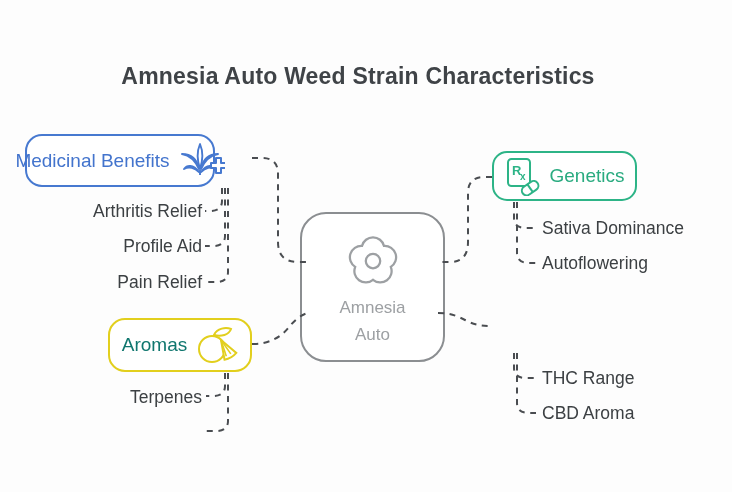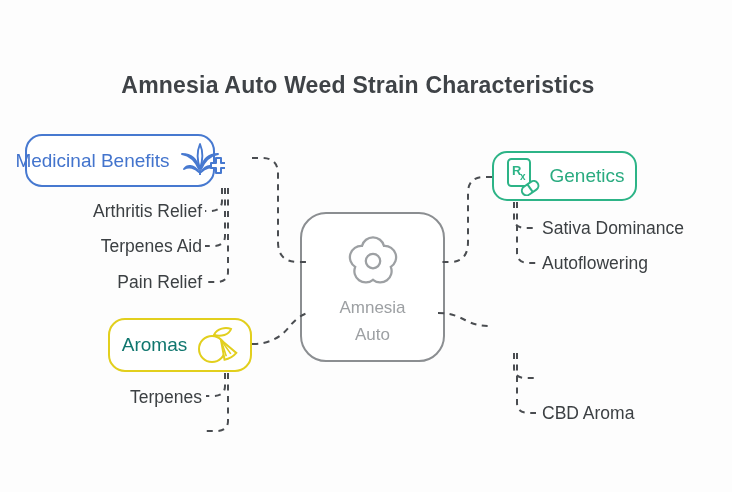--- a/index.html
+++ b/index.html
@@ -5,21 +5,21 @@
   html,body{margin:0;padding:0;}
   body{
     width:732px;height:492px;
     background:#fdfdfd;
     font-family:"Liberation Sans", sans-serif;
     overflow:hidden;
   }
   #stage{position:relative;width:732px;height:492px;}
 
   .title{
-    position:absolute;left:0;top:72px;width:716px;
+    position:absolute;left:0;top:63px;width:716px;
     text-align:center;
     font-size:23px;font-weight:bold;color:#3f4347;
     letter-spacing:.2px;
   }
 
   svg.connectors{
     position:absolute;left:0;top:0;
     pointer-events:none;
     z-index:5;
   }
@@ -107,21 +107,21 @@
       <path d="M3 12 C9 13 16 18 20 27 C18 17 12 12 3 12 Z"></path>
       <path d="M39 12 C33 13 26 18 22 27 C24 17 30 12 39 12 Z"></path>
       <path d="M5 27 C10 24 16 26 20 30 C14 22 8 23 5 27 Z"></path>
       <path d="M37 27 C32 24 26 26 22 30 C28 22 34 23 37 27 Z"></path>
       <path d="M21 28 L21 33"></path>
       <path d="M32 21 h5 v-5 h5 v5 h5 v5 h-5 v5 h-5 v-5 h-5 Z" fill="#ffffff" stroke-width="2"></path>
     </svg>
   </div>
 
   <div class="leaf-item leaf-left" style="top:199px;">Arthritis Relief</div>
-  <div class="leaf-item leaf-left" style="top:234px;">Terpenes Aid</div>
+  <div class="leaf-item leaf-left" style="top:234px;">Profile Aid</div>
   <div class="leaf-item leaf-left" style="top:270px;">Pain Relief</div>
 
   <div class="node node-genetics">
     <svg class="icon" width="36" height="40" viewBox="0 0 36 40" fill="none" stroke="#2db487" stroke-width="2">
       <rect x="3" y="3" width="22" height="27" rx="3.5"></rect>
       <text x="7" y="19" font-size="13" font-weight="bold" font-family="Liberation Sans, sans-serif" fill="#2db487" stroke="none">R</text>
       <text x="15" y="24" font-size="10" font-weight="bold" font-family="Liberation Sans, sans-serif" fill="#2db487" stroke="none">x</text>
       <g transform="rotate(-35 25 32)">
         <rect x="16" y="27.5" width="18" height="9.5" rx="4.75" fill="#ffffff"></rect>
         <line x1="25" y1="27.5" x2="25" y2="37"></line>
@@ -140,15 +140,16 @@
       <path d="M25 15 L40.3 27.9 A20 20 0 0 1 28.5 34.7 Z" fill="#ffffff"></path>
       <path d="M25 15 L34.8 28.9" stroke-width="1.6"></path>
       <path d="M25 15 L30.3 31.2" stroke-width="1.6"></path>
       <path d="M18 10 C21 3 30 2 35 4 C33 10 25 12 18 10 Z"></path>
     </svg>
   </div>
 
   <div class="leaf-item leaf-left" style="top:385px;">Terpenes</div>
 
 
+  <div class="leaf-item leaf-right" style="top:366px;">THC Range</div>
   <div class="leaf-item leaf-right" style="top:401px;">CBD Aroma</div>
 
 </div>
 
 </body></html>

